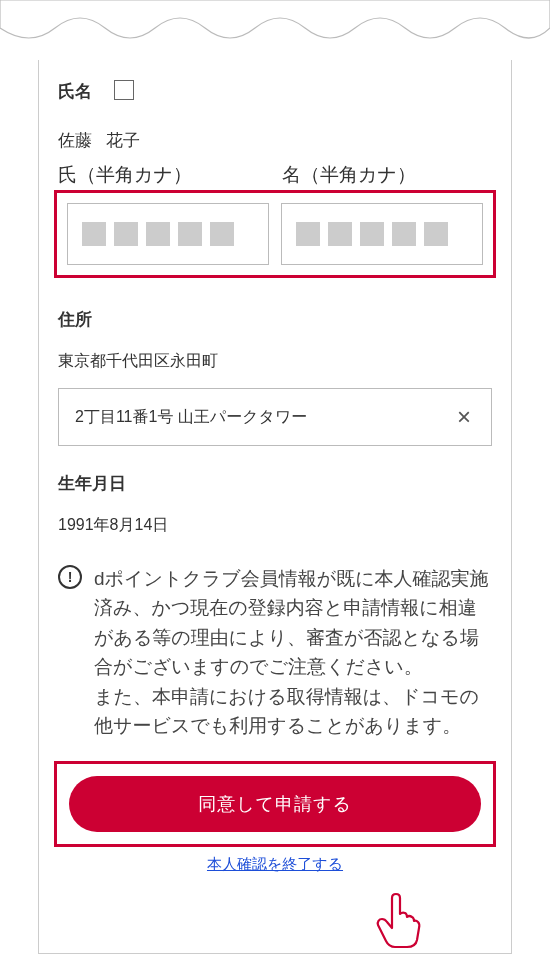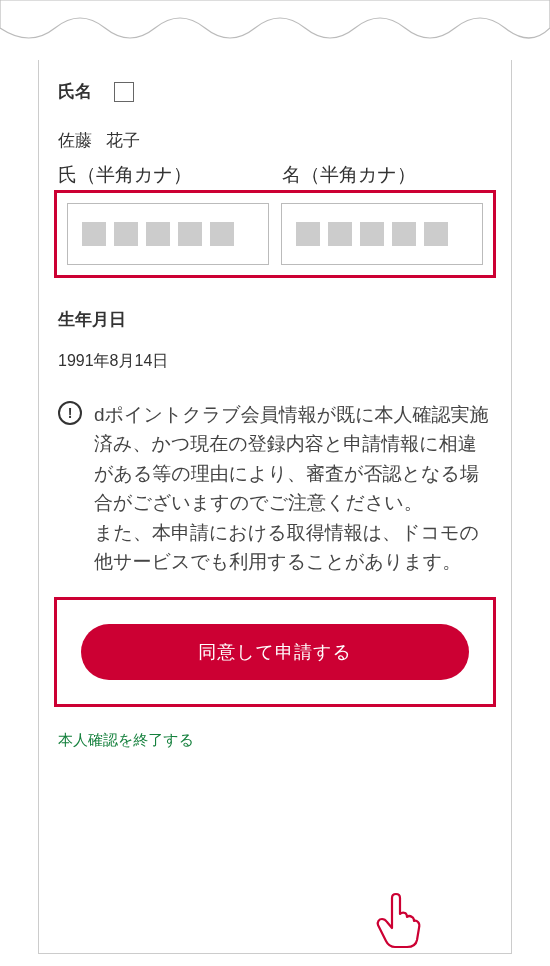--- a/index.html
+++ b/index.html
@@ -3,43 +3,43 @@
 <meta charset="utf-8">
 <style>
 html,body{margin:0;padding:0;font-family:"Hiragino Kaku Gothic ProN","Hiragino Sans",Meiryo,sans-serif;background:#fff;color:#333}
 body{width:550px;height:966px;position:relative;overflow:hidden}
 .torn-edge{position:absolute;top:0;left:0;right:0;height:60px;background:#fff;z-index:5}
 .torn-edge svg{display:block;width:100%;height:100%}
 .page{padding:80px 40px 0 40px}
 .card{background:#fff;padding:0 18px}
 .card-border{position:absolute;left:38px;right:38px;top:40px;bottom:12px;border-left:1px solid #ccc;border-right:1px solid #ccc;border-bottom:1px solid #ccc;pointer-events:none}
 .sec-label{font-weight:700;font-size:17px;color:#333}
-.row-name-header{display:flex;align-items:center;gap:22px;margin-bottom:26px}
+.row-name-header{display:flex;align-items:flex-start;gap:22px;margin-bottom:26px}
 .chk{width:18px;height:18px;border:1px solid #666;background:#fff;display:inline-block}
 .maiden-label{font-size:16px;font-weight:600;color:#333}
 .name-line{font-size:17px;color:#333;margin-bottom:10px}
 .name-line .gap{display:inline-block;width:14px}
 .kana-labels{display:flex;gap:14px;margin-bottom:0}
 .kana-labels div{flex:1;font-size:19px;color:#333}
 .highlight-box{border:3px solid #cc0033;padding:10px;margin:2px -4px 30px -4px}
 .two-inputs{display:flex;gap:12px}
 .field{flex:1;height:62px;border:1px solid #bbb;background:#fff;position:relative;display:flex;align-items:center;padding:0 14px;box-sizing:border-box}
 .ph-blocks{display:flex;gap:8px}
 .ph-blocks span{width:24px;height:24px;background:#ccc;display:inline-block}
 .section{margin-bottom:26px}
 .addr-text{font-size:16px;color:#333;margin-top:20px;margin-bottom:16px}
 .single-input{border:1px solid #bbb;height:56px;display:flex;align-items:center;padding:0 16px;font-size:16px;color:#333;background:#fff;position:relative}
 .clear-x{margin-left:auto;font-size:24px;color:#555;line-height:1;cursor:pointer;padding:0 4px}
 .dob{font-size:16px;color:#333;margin-top:20px}
 .alert-row{display:flex;gap:12px;margin-top:28px;margin-bottom:20px}
 .alert-icon{width:20px;height:20px;border:2px solid #333;border-radius:50%;display:flex;align-items:center;justify-content:center;font-size:14px;font-weight:700;color:#333;flex:0 0 20px;margin-top:1px}
 .alert-text{font-size:19px;line-height:1.55;color:#444;letter-spacing:0}
-.btn-highlight{border:3px solid #cc0033;padding:24px;margin:0 -4px 24px -4px}
+.btn-highlight{border:3px solid #cc0033;padding:12px;margin:0 -4px 8px -4px}
 .big-btn{background:#cc0033;color:#fff;border-radius:36px;height:56px;display:flex;align-items:center;justify-content:center;font-size:18px;font-weight:500;letter-spacing:1px;cursor:pointer}
-.terminate{text-align:left;font-size:15px;color:#15803d;margin-top:8px;cursor:pointer}
+.terminate{text-align:center;font-size:15px;color:#1d4ed8;text-decoration:underline;margin-top:8px;cursor:pointer}
 .cursor-hand{position:absolute;left:372px;top:892px;z-index:20;pointer-events:none}
 .cursor-hand svg{display:block}
 </style>
 </head>
 <body>
 
 <div class="torn-edge">
 <svg viewBox="0 0 550 60" preserveAspectRatio="none">
 <path d="M0,0 L550,0 L550,28 Q530,48 505,28 Q480,8 455,28 Q430,48 405,28 Q380,8 355,28 Q330,48 305,28 Q280,8 255,28 Q230,48 205,28 Q180,8 155,28 Q130,48 105,28 Q80,8 55,28 Q30,48 0,28 Z" fill="#fff" stroke="#bbb" stroke-width="1.2"></path>
 </svg>
@@ -80,20 +80,28 @@
               <span></span>
               <span></span>
               <span></span>
               <span></span>
               <span></span>
             </div>
     </div>
   </div>
 </div>
 
+<div class="section">
+  <div class="sec-label">住所</div>
+  <div class="addr-text">東京都千代田区永田町</div>
+  <div class="single-input">
+    <span>2丁目11番1号 山王パークタワー</span>
+    <span class="clear-x">×</span>
+  </div>
+</div>
 
 <div class="section">
   <div class="sec-label">生年月日</div>
   <div class="dob">1991年8月14日</div>
 </div>
 
 <div class="alert-row">
   <div class="alert-icon">!</div>
   <div class="alert-text">dポイントクラブ会員情報が既に本人確認実施済み、かつ現在の登録内容と申請情報に相違がある等の理由により、審査が否認となる場合がございますのでご注意ください。<br>また、本申請における取得情報は、ドコモの他サービスでも利用することがあります。</div>
 </div>

